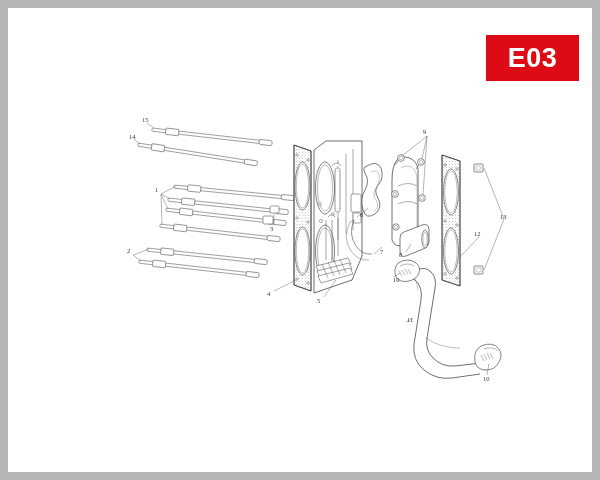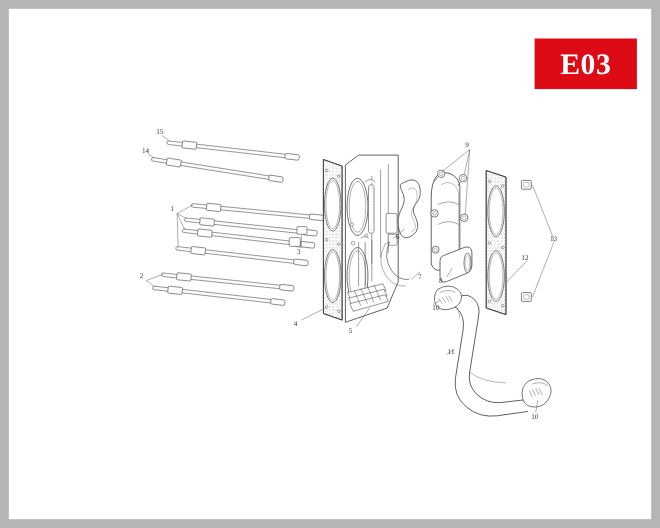--- a/index.html
+++ b/index.html
@@ -36,21 +36,21 @@
     top: 27px;
     width: 93px;
     height: 46px;
     background: #dd0b16;
     display: flex;
     align-items: center;
     justify-content: center;
   }
   #badge-text {
     color: #ffffff;
-    font-family: Liberation Serif, serif;
+    font-family: Liberation Sans, sans-serif;
     font-size: 27px;
     font-weight: bold;
     letter-spacing: 0.5px;
     line-height: 1;
   }
   .lbl {
     font-family: "Liberation Serif", serif;
     font-size: 6.5px;
     fill: #3a3a3a;
   }

